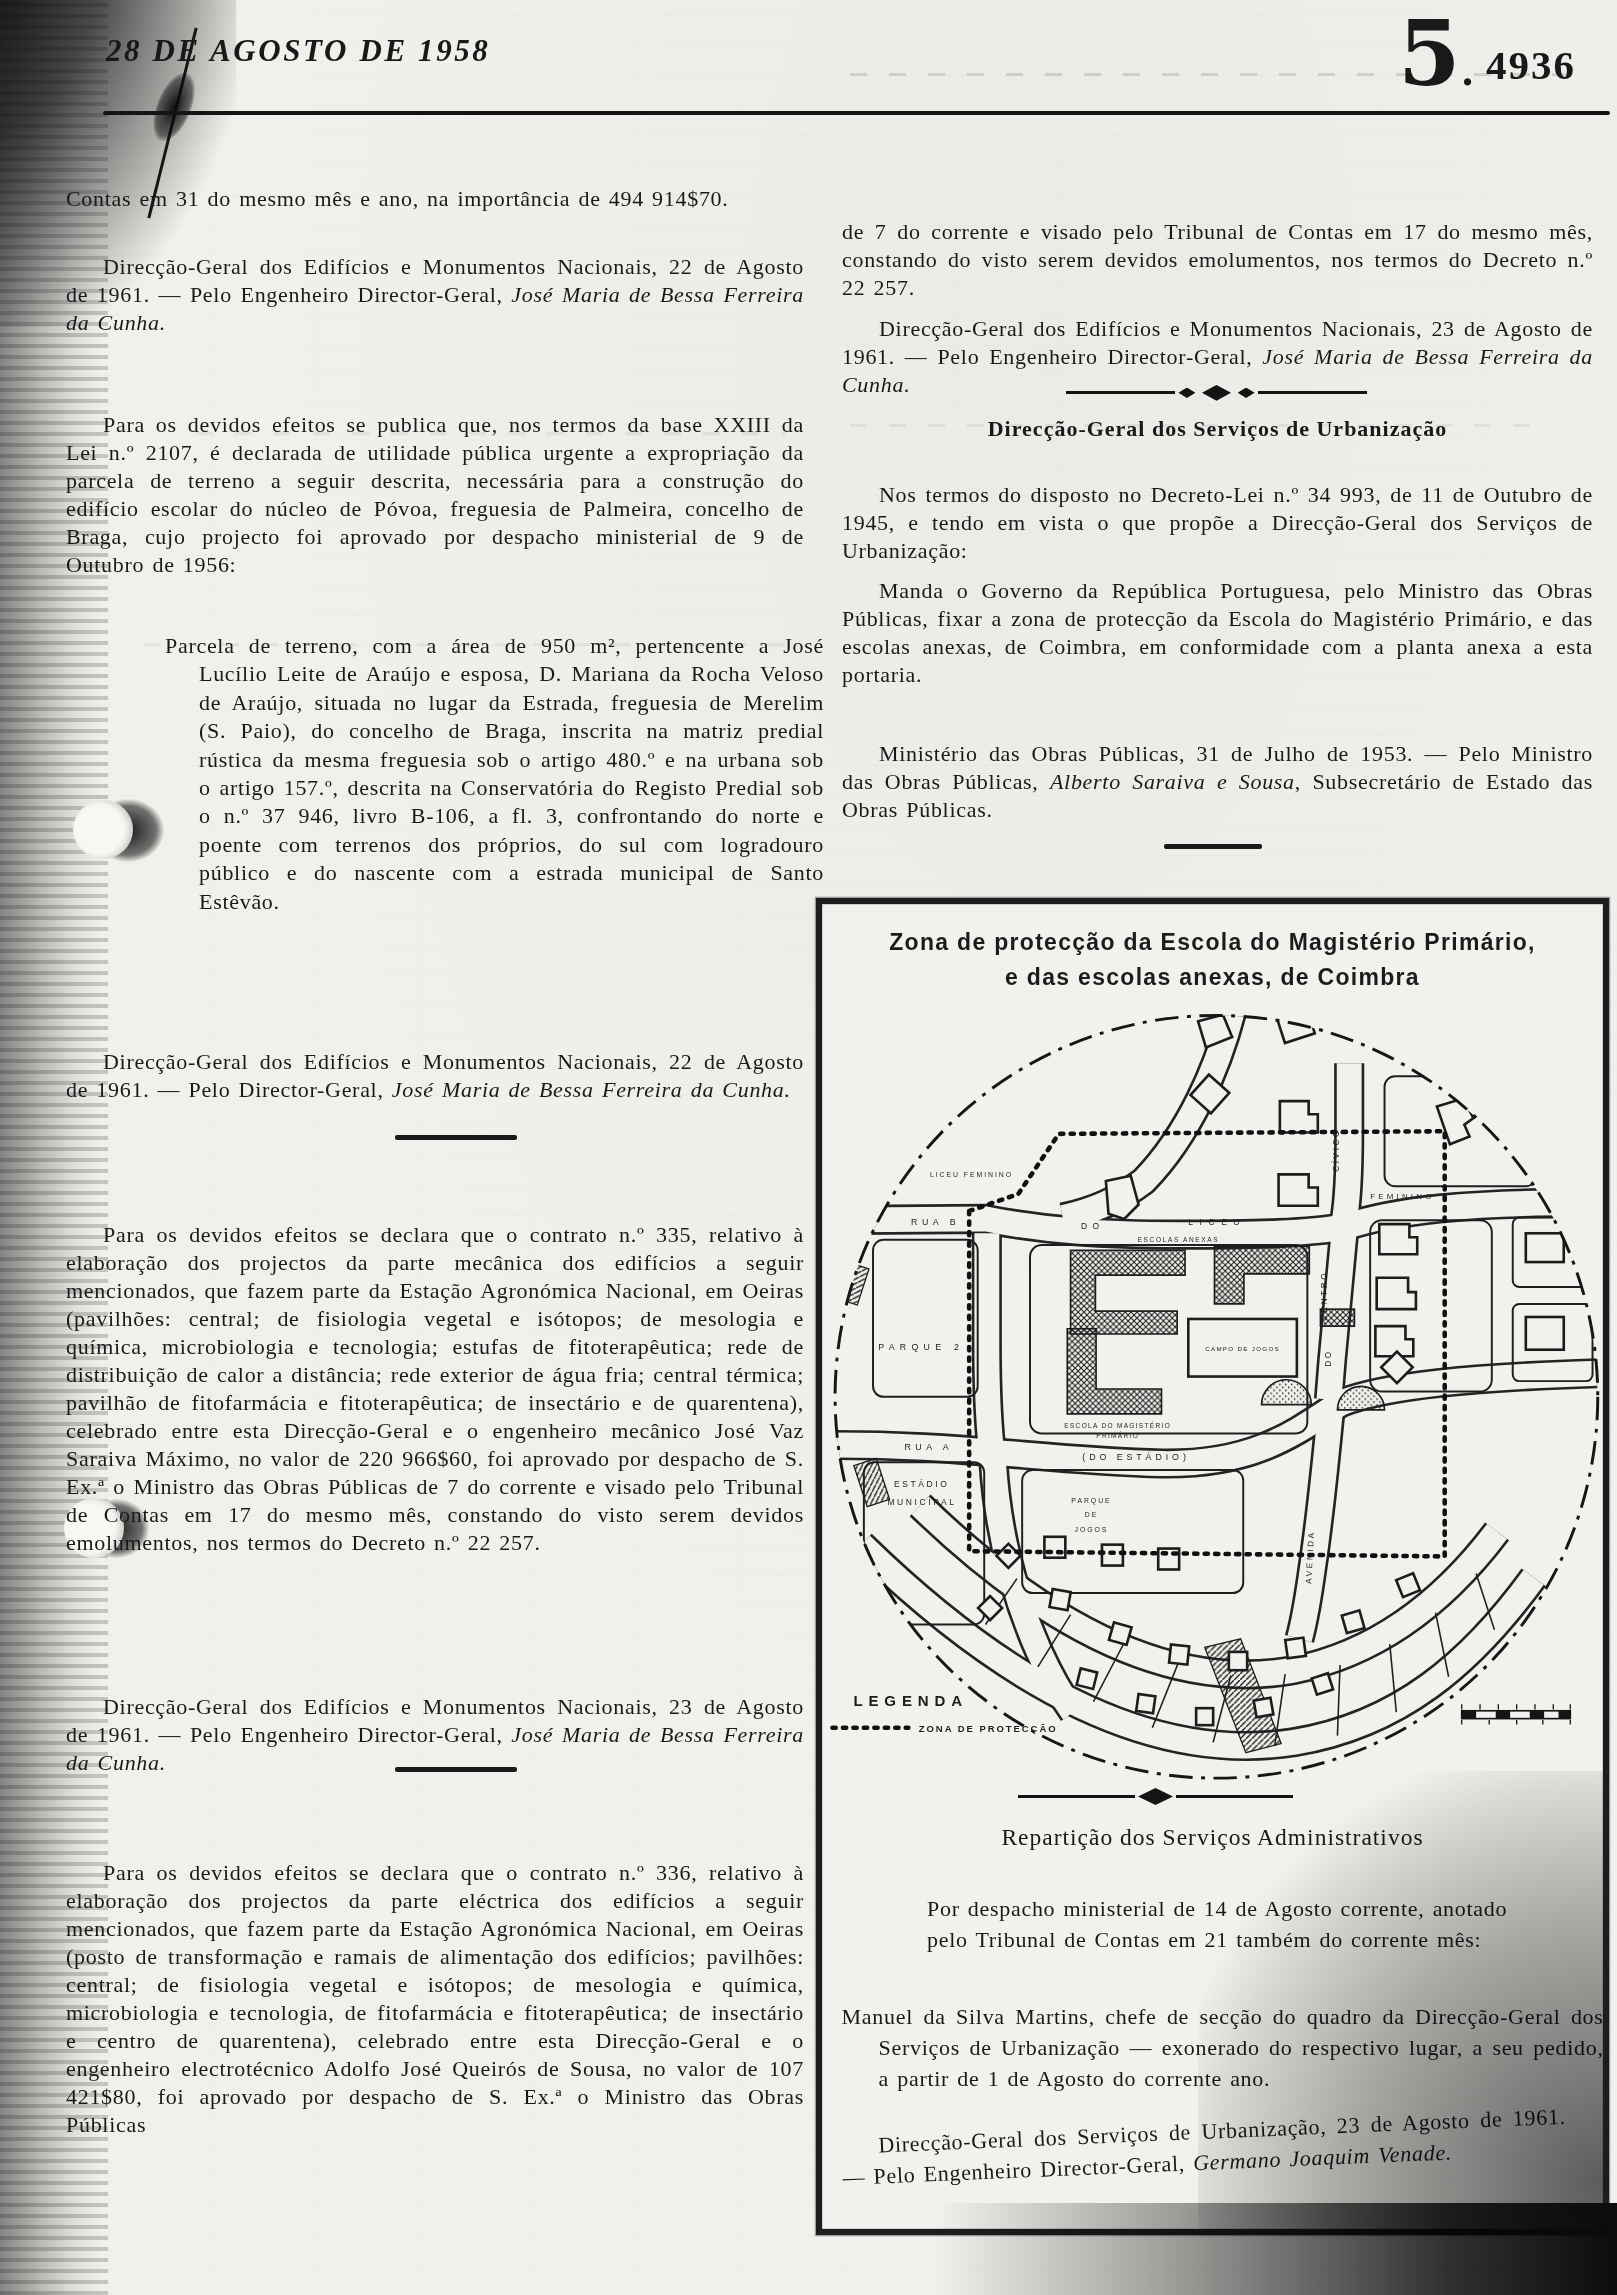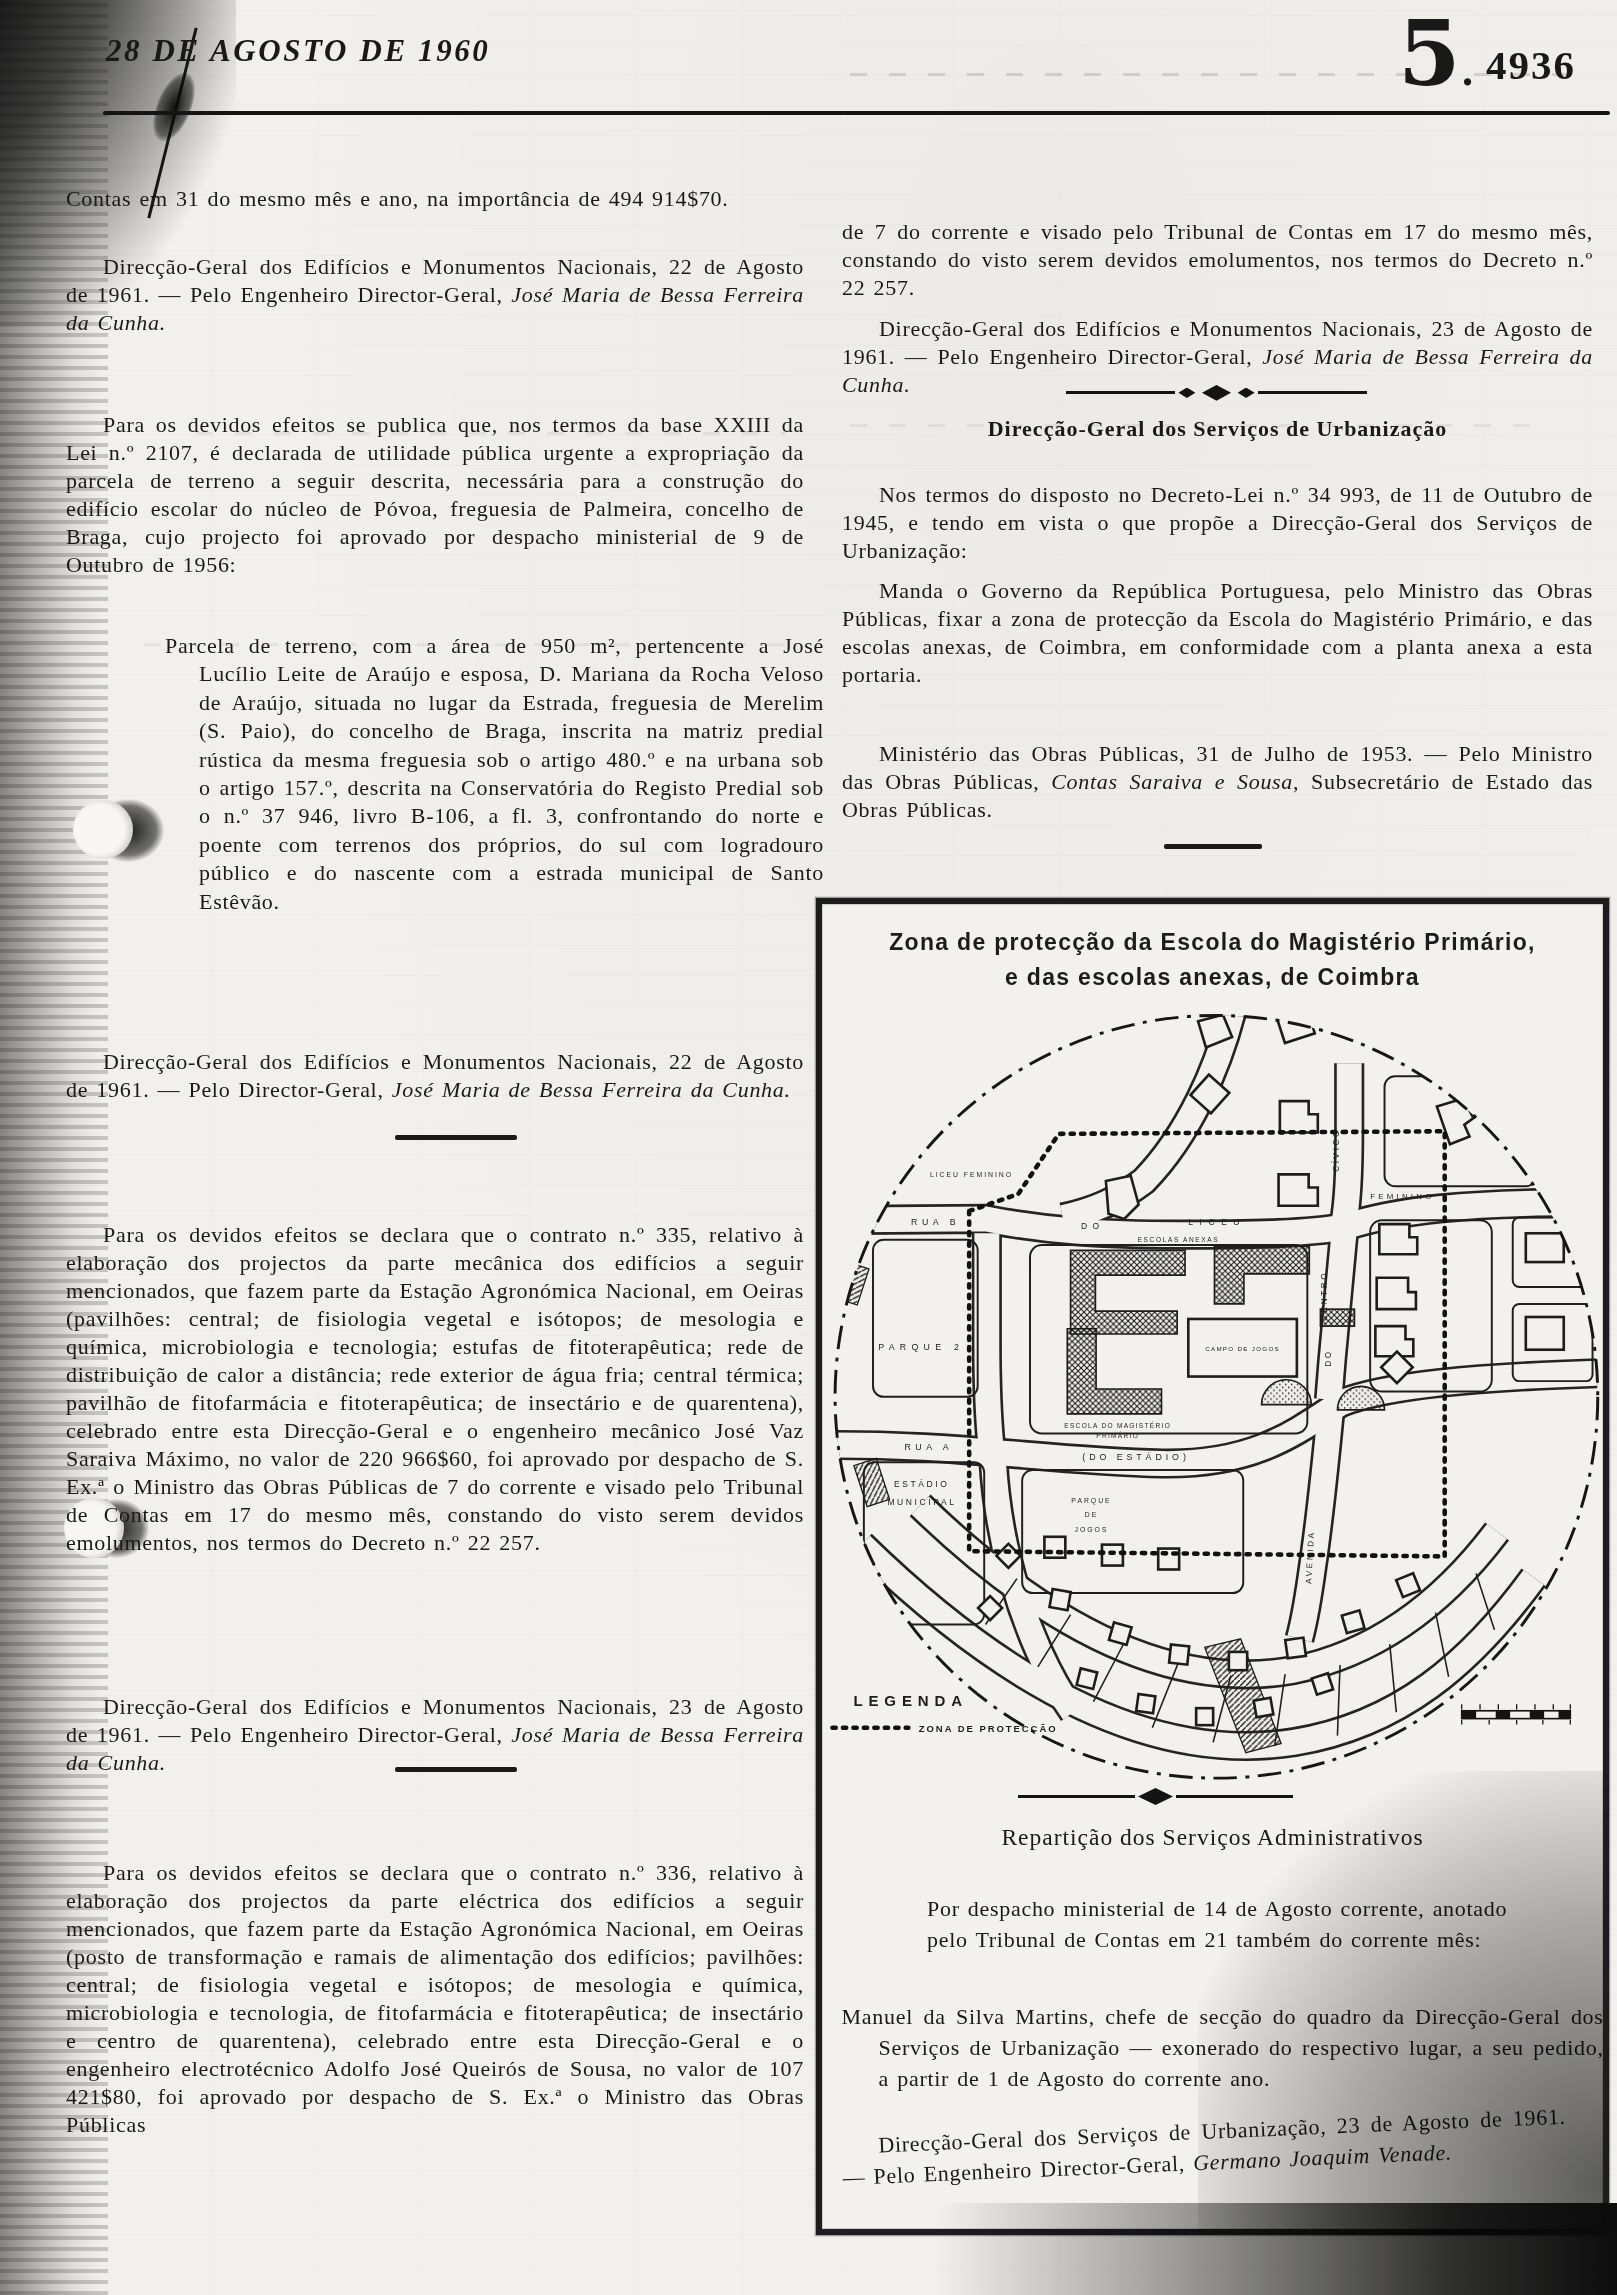--- a/index.html
+++ b/index.html
@@ -67,21 +67,21 @@
   <div class="staple-blob"></div>
   <div class="hole-shadow" style="left:92px;top:799px;width:72px;height:63px;"></div>
   <div class="hole" style="left:73px;top:800px;width:60px;height:59px;"></div>
   <div class="hole-shadow" style="left:84px;top:1499px;width:65px;height:59px;"></div>
   <div class="hole" style="left:64px;top:1498px;width:60px;height:60px;"></div>
   <div class="streak" style="left:850px;top:73px;width:719px;"></div>
   <div class="streak" style="left:196px;top:432px;width:589px;opacity:.5;"></div>
   <div class="streak" style="left:850px;top:424px;width:687px;opacity:.5;"></div>
   <div class="streak" style="left:144px;top:643px;width:641px;opacity:.45;"></div>
 
-  <div class="h-date">28 DE AGOSTO DE 1960</div>
+  <div class="h-date">28 DE AGOSTO DE 1958</div>
   <div class="h-big5"><span>5</span><span class="dot">.</span></div>
   <div class="h-num">4936</div>
   <div class="h-rule"></div>
 
   <div>
     <p class="para lc" style="top:145px;">Contas em 31 do mesmo mês e ano, na importância de 494 914$70.</p>
     <p class="para lc ind" style="top:213px;"><span>Direcção-Geral dos Edifícios e Monumentos Nacionais, 22 de Agosto de 1961. — Pelo Engenheiro Director-Geral, </span><span class="nm">José Maria de Bessa Ferreira da Cunha.</span></p>
     <p class="para lc ind" style="top:371px;">Para os devidos efeitos se publica que, nos termos da base XXIII da Lei n.º 2107, é declarada de utilidade pública urgente a expropriação da parcela de terreno a seguir descrita, necessária para a construção do edifício escolar do núcleo de Póvoa, freguesia de Palmeira, concelho de Braga, cujo projecto foi aprovado por despacho ministerial de 9 de Outubro de 1956:</p>
     <p class="para blockq" style="top:610px;">Parcela de terreno, com a área de 950 m², pertencente a José Lucílio Leite de Araújo e esposa, D. Mariana da Rocha Veloso de Araújo, situada no lugar da Estrada, freguesia de Merelim (S. Paio), do concelho de Braga, inscrita na matriz predial rústica da mesma freguesia sob o artigo 480.º e na urbana sob o artigo 157.º, descrita na Conservatória do Registo Predial sob o n.º 37 946, livro B-106, a fl. 3, confrontando do norte e poente com terrenos dos próprios, do sul com logradouro público e do nascente com a estrada municipal de Santo Estêvão.</p>
     <p class="para lc ind" style="top:1008px;"><span>Direcção-Geral dos Edifícios e Monumentos Nacionais, 22 de Agosto de 1961. — Pelo Director-Geral, </span><span class="nm">José Maria de Bessa Ferreira da Cunha.</span></p>
@@ -98,21 +98,21 @@
     <div class="div-orn" style="left:1066px;top:385px;width:301px;">
       <div class="ln"></div>
         <div class="dm" style="width:17px;height:10.5px;"></div>
         <div class="dm" style="width:29px;height:15.7px;"></div>
         <div class="dm" style="width:17px;height:10.5px;"></div>
         <div class="ln"></div>
     </div>
     <div class="heading rc" style="top:416px;left:842px;width:751px;">Direcção-Geral dos Serviços de Urbanização</div>
     <p class="para rc ind" style="top:459px;">Nos termos do disposto no Decreto-Lei n.º 34 993, de 11 de Outubro de 1945, e tendo em vista o que propõe a Direcção-Geral dos Serviços de Urbanização:</p>
     <p class="para rc ind" style="top:555px;">Manda o Governo da República Portuguesa, pelo Ministro das Obras Públicas, fixar a zona de protecção da Escola do Magistério Primário, e das escolas anexas, de Coimbra, em conformidade com a planta anexa a esta portaria.</p>
-    <p class="para rc ind" style="top:718px;"><span>Ministério das Obras Públicas, 31 de Julho de 1953. — Pelo Ministro das Obras Públicas, </span><span class="nm">Contas Saraiva e Sousa</span><span>, Subsecretário de Estado das Obras Públicas.</span></p>
+    <p class="para rc ind" style="top:718px;"><span>Ministério das Obras Públicas, 31 de Julho de 1953. — Pelo Ministro das Obras Públicas, </span><span class="nm">Alberto Saraiva e Sousa</span><span>, Subsecretário de Estado das Obras Públicas.</span></p>
     <div class="sep" style="left:1164px;top:844px;width:98px;"></div>
   </div>
 
   <div id="frame">
     <div class="map-title" style="top:23.5px;">Zona de protecção da Escola do Magistério Primário,</div>
     <div class="map-title" style="top:59px;">e das escolas anexas, de Coimbra</div>
 
     <svg style="position:absolute;left:0;top:99px;" width="781" height="785" viewBox="0 0 1194 1200">
       <defs>
         <pattern id="xh" width="9" height="9" patternUnits="userSpaceOnUse">

